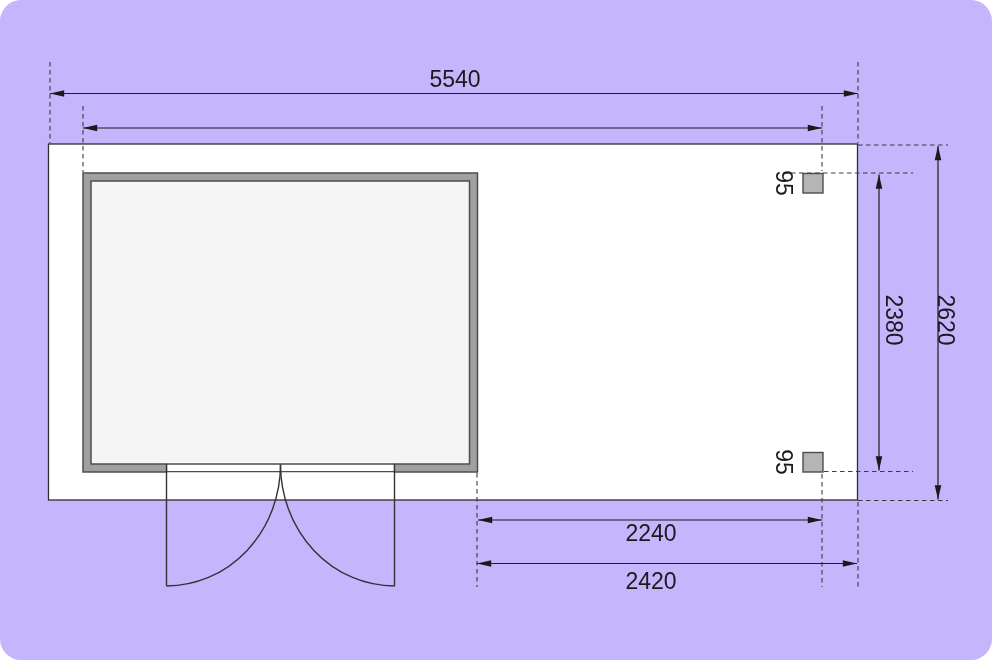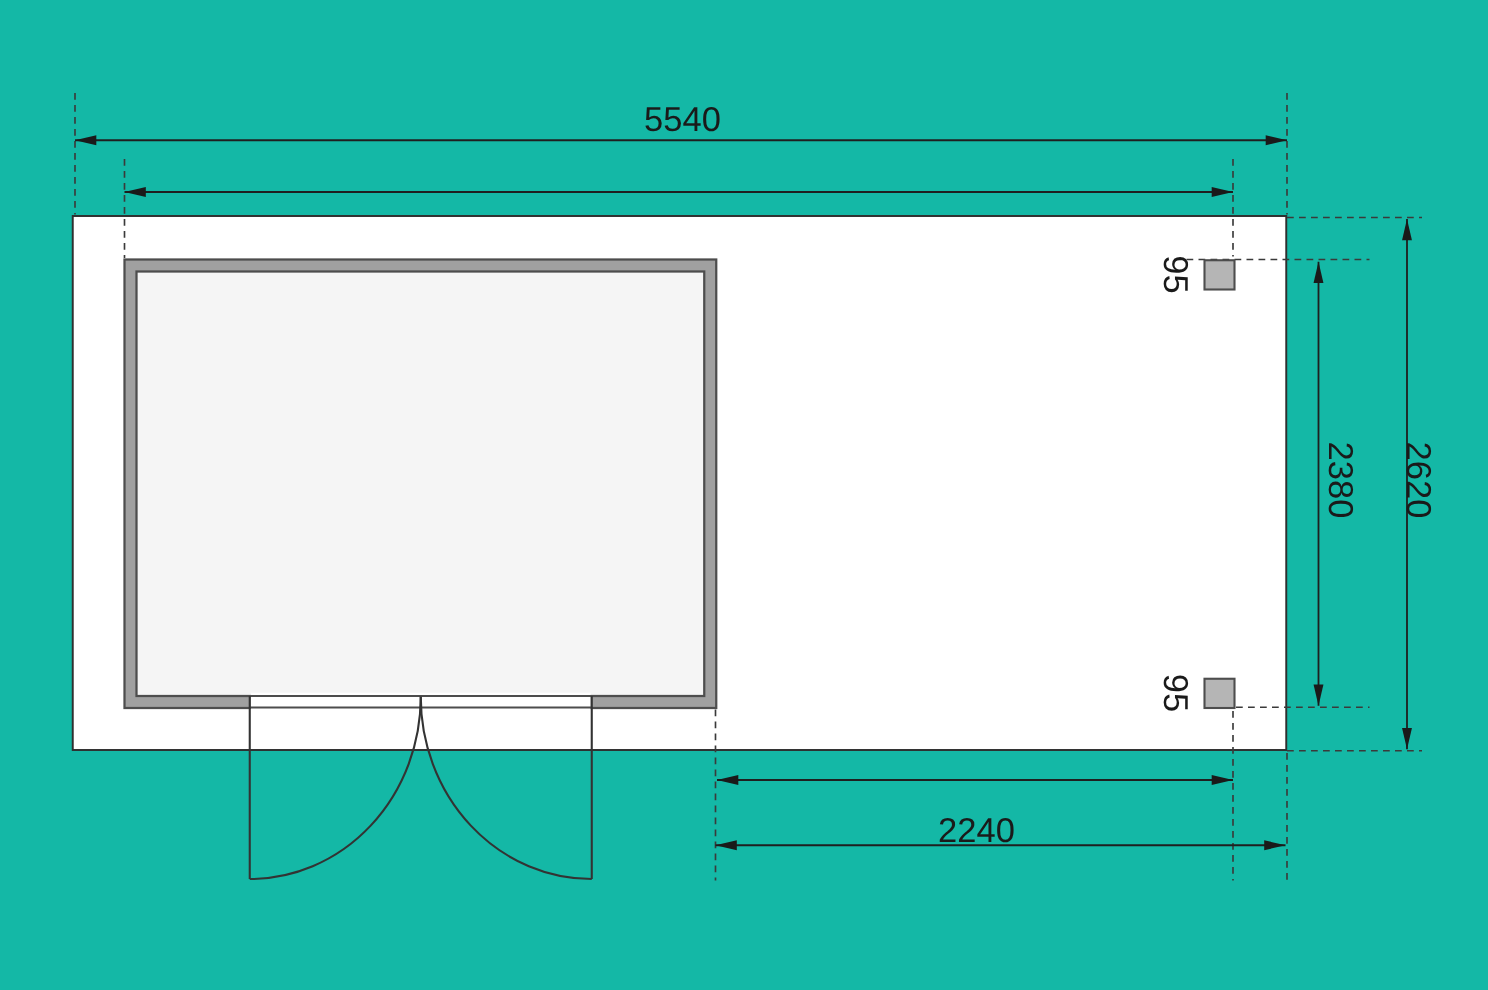--- a/index.html
+++ b/index.html
@@ -1,21 +1,22 @@
 <!DOCTYPE html>
 <html><head>
 <meta charset="utf-8">
 <style>
   html,body{margin:0;padding:0;background:#ffffff;}
   .stage{
     position:relative;
     width:992px;height:660px;
-    background:#14b8a6;
+    background:#c4b5fd;
     overflow:hidden;
     font-family:"Liberation Sans", sans-serif;
+    border-radius:21px;
   }
   .stage svg{position:absolute;left:0;top:0;}
   .lbl{
     position:absolute;
     width:120px;
     font-size:23px;
     line-height:26px;
     letter-spacing:0px;
     color:#1a1a1a;
     text-align:center;
@@ -80,22 +81,23 @@
       <line x1="478" y1="520" x2="822" y2="520" marker-start="url(#ah)" marker-end="url(#ah)"></line>
       <line x1="477" y1="563.5" x2="857" y2="563.5" marker-start="url(#ah)" marker-end="url(#ah)"></line>
       <line x1="879" y1="174.5" x2="879" y2="470.5" marker-start="url(#ah)" marker-end="url(#ah)"></line>
       <line x1="938" y1="146" x2="938" y2="499.5" marker-start="url(#ah)" marker-end="url(#ah)"></line>
     </g>
   </svg>
 
   <div class="lbl" style="left:395px;top:66px;">5540</div>
 
 
-  <div class="lbl" style="left:591px;top:540px;">2240</div>
+  <div class="lbl" style="left:591px;top:520px;">2240</div>
 
+  <div class="lbl" style="left:591px;top:568px;">2420</div>
 
   <div class="lbl rot" style="left:834px;top:307px;">2380</div>
 
   <div class="lbl rot" style="left:886px;top:307px;">2620</div>
 
   <div class="lbl small rot" style="left:734px;top:170px;">95</div>
 
   <div class="lbl small rot" style="left:734px;top:449px;">95</div>
 
 </div>

